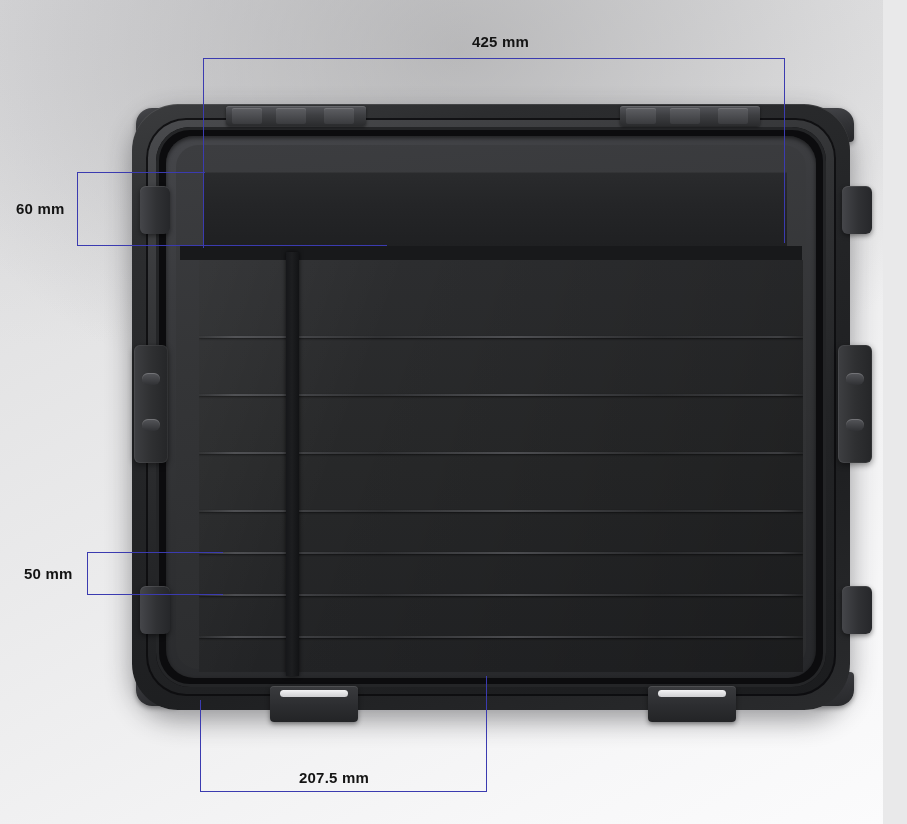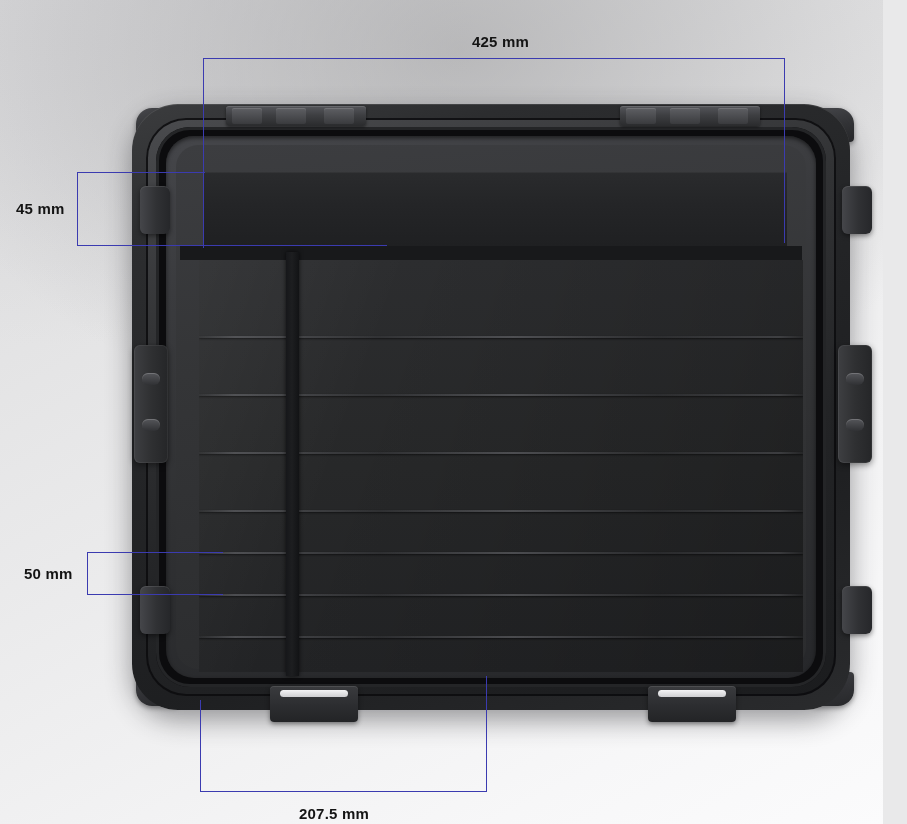--- a/index.html
+++ b/index.html
@@ -216,30 +216,30 @@
     <div class="dim-line dim-h" style="left:203px;top:58px;width:582px;"></div>
     <div class="dim-line dim-v" style="left:203px;top:58px;height:190px;"></div>
     <div class="dim-line dim-v" style="left:784px;top:58px;height:185px;"></div>
     <div class="dim-label" style="left:472px;top:33px;">425 mm</div>
   </div>
 
   <div>
     <div class="dim-line dim-h" style="left:77px;top:172px;width:128px;"></div>
     <div class="dim-line dim-h" style="left:77px;top:245px;width:310px;"></div>
     <div class="dim-line dim-v" style="left:77px;top:172px;height:74px;"></div>
-    <div class="dim-label" style="left:16px;top:200px;">45 mm</div>
+    <div class="dim-label" style="left:16px;top:200px;">60 mm</div>
   </div>
 
   <div>
     <div class="dim-line dim-h" style="left:87px;top:552px;width:136px;"></div>
     <div class="dim-line dim-h" style="left:87px;top:594px;width:136px;"></div>
     <div class="dim-line dim-v" style="left:87px;top:552px;height:43px;"></div>
     <div class="dim-label" style="left:24px;top:565px;">50 mm</div>
   </div>
 
   <div>
     <div class="dim-line dim-h" style="left:200px;top:791px;width:286px;"></div>
     <div class="dim-line dim-v" style="left:200px;top:700px;height:92px;"></div>
     <div class="dim-line dim-v" style="left:486px;top:676px;height:116px;"></div>
-    <div class="dim-label" style="left:299px;top:769px;margin-top:36px;">207.5 mm</div>
+    <div class="dim-label" style="left:299px;top:769px;">207.5 mm</div>
   </div>
 
 </div>
 
 </body></html>

